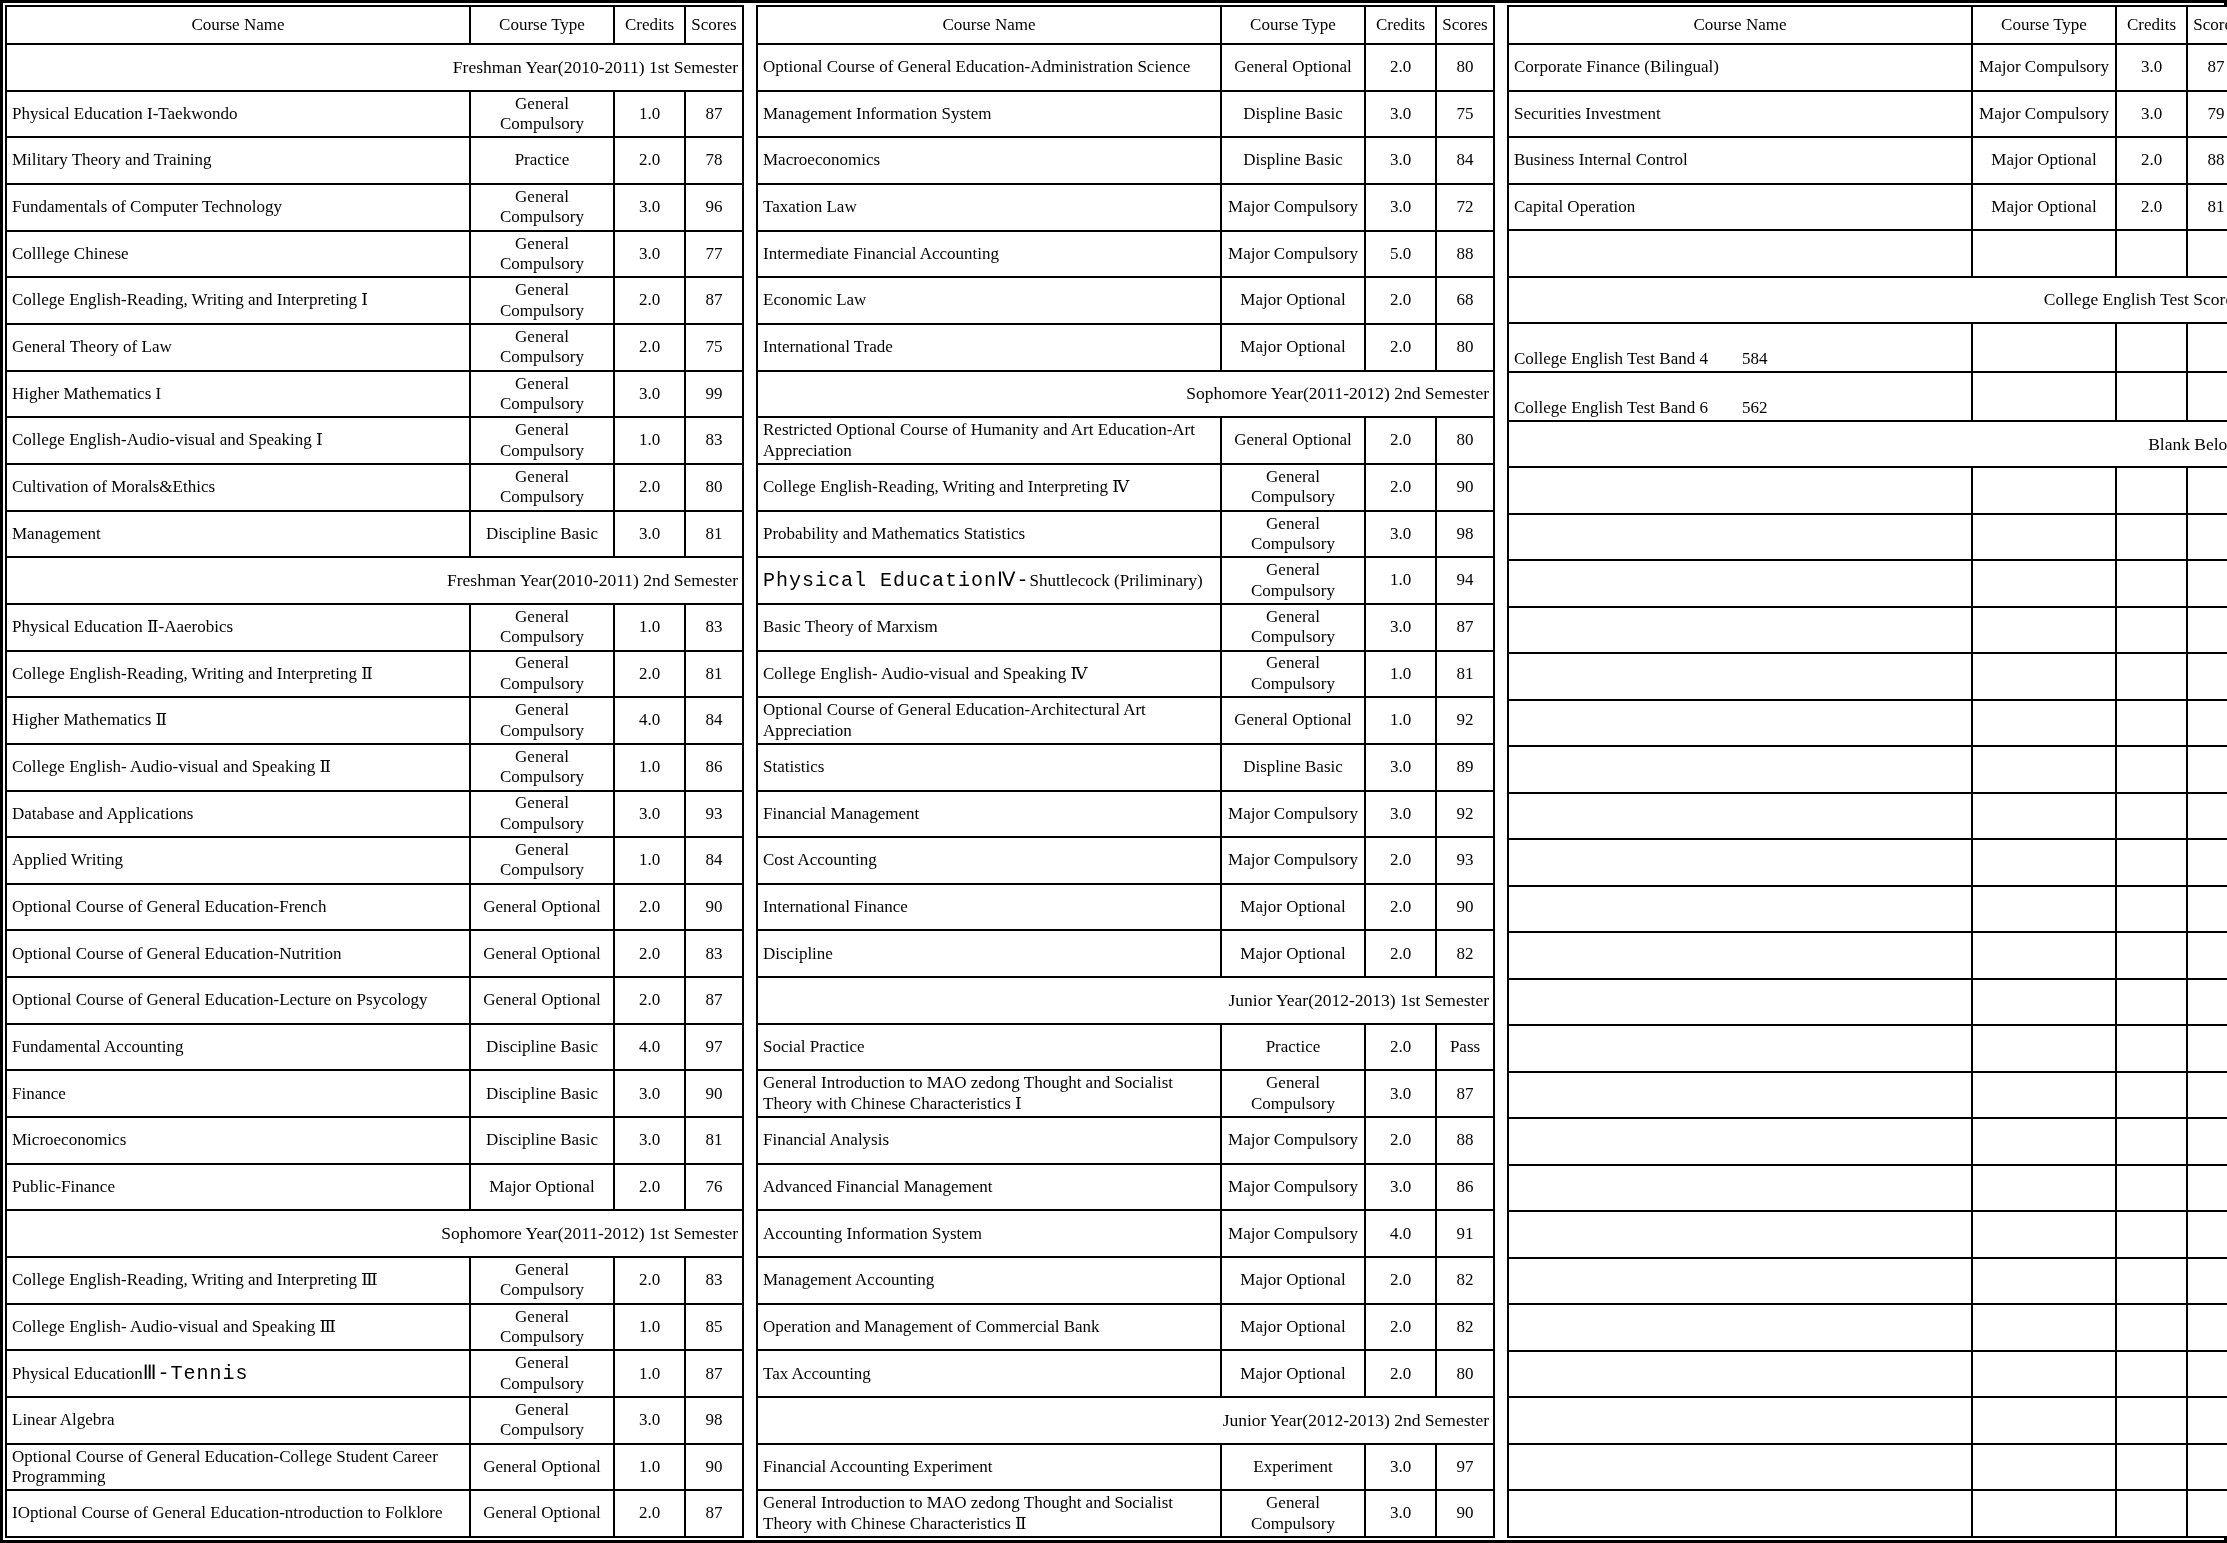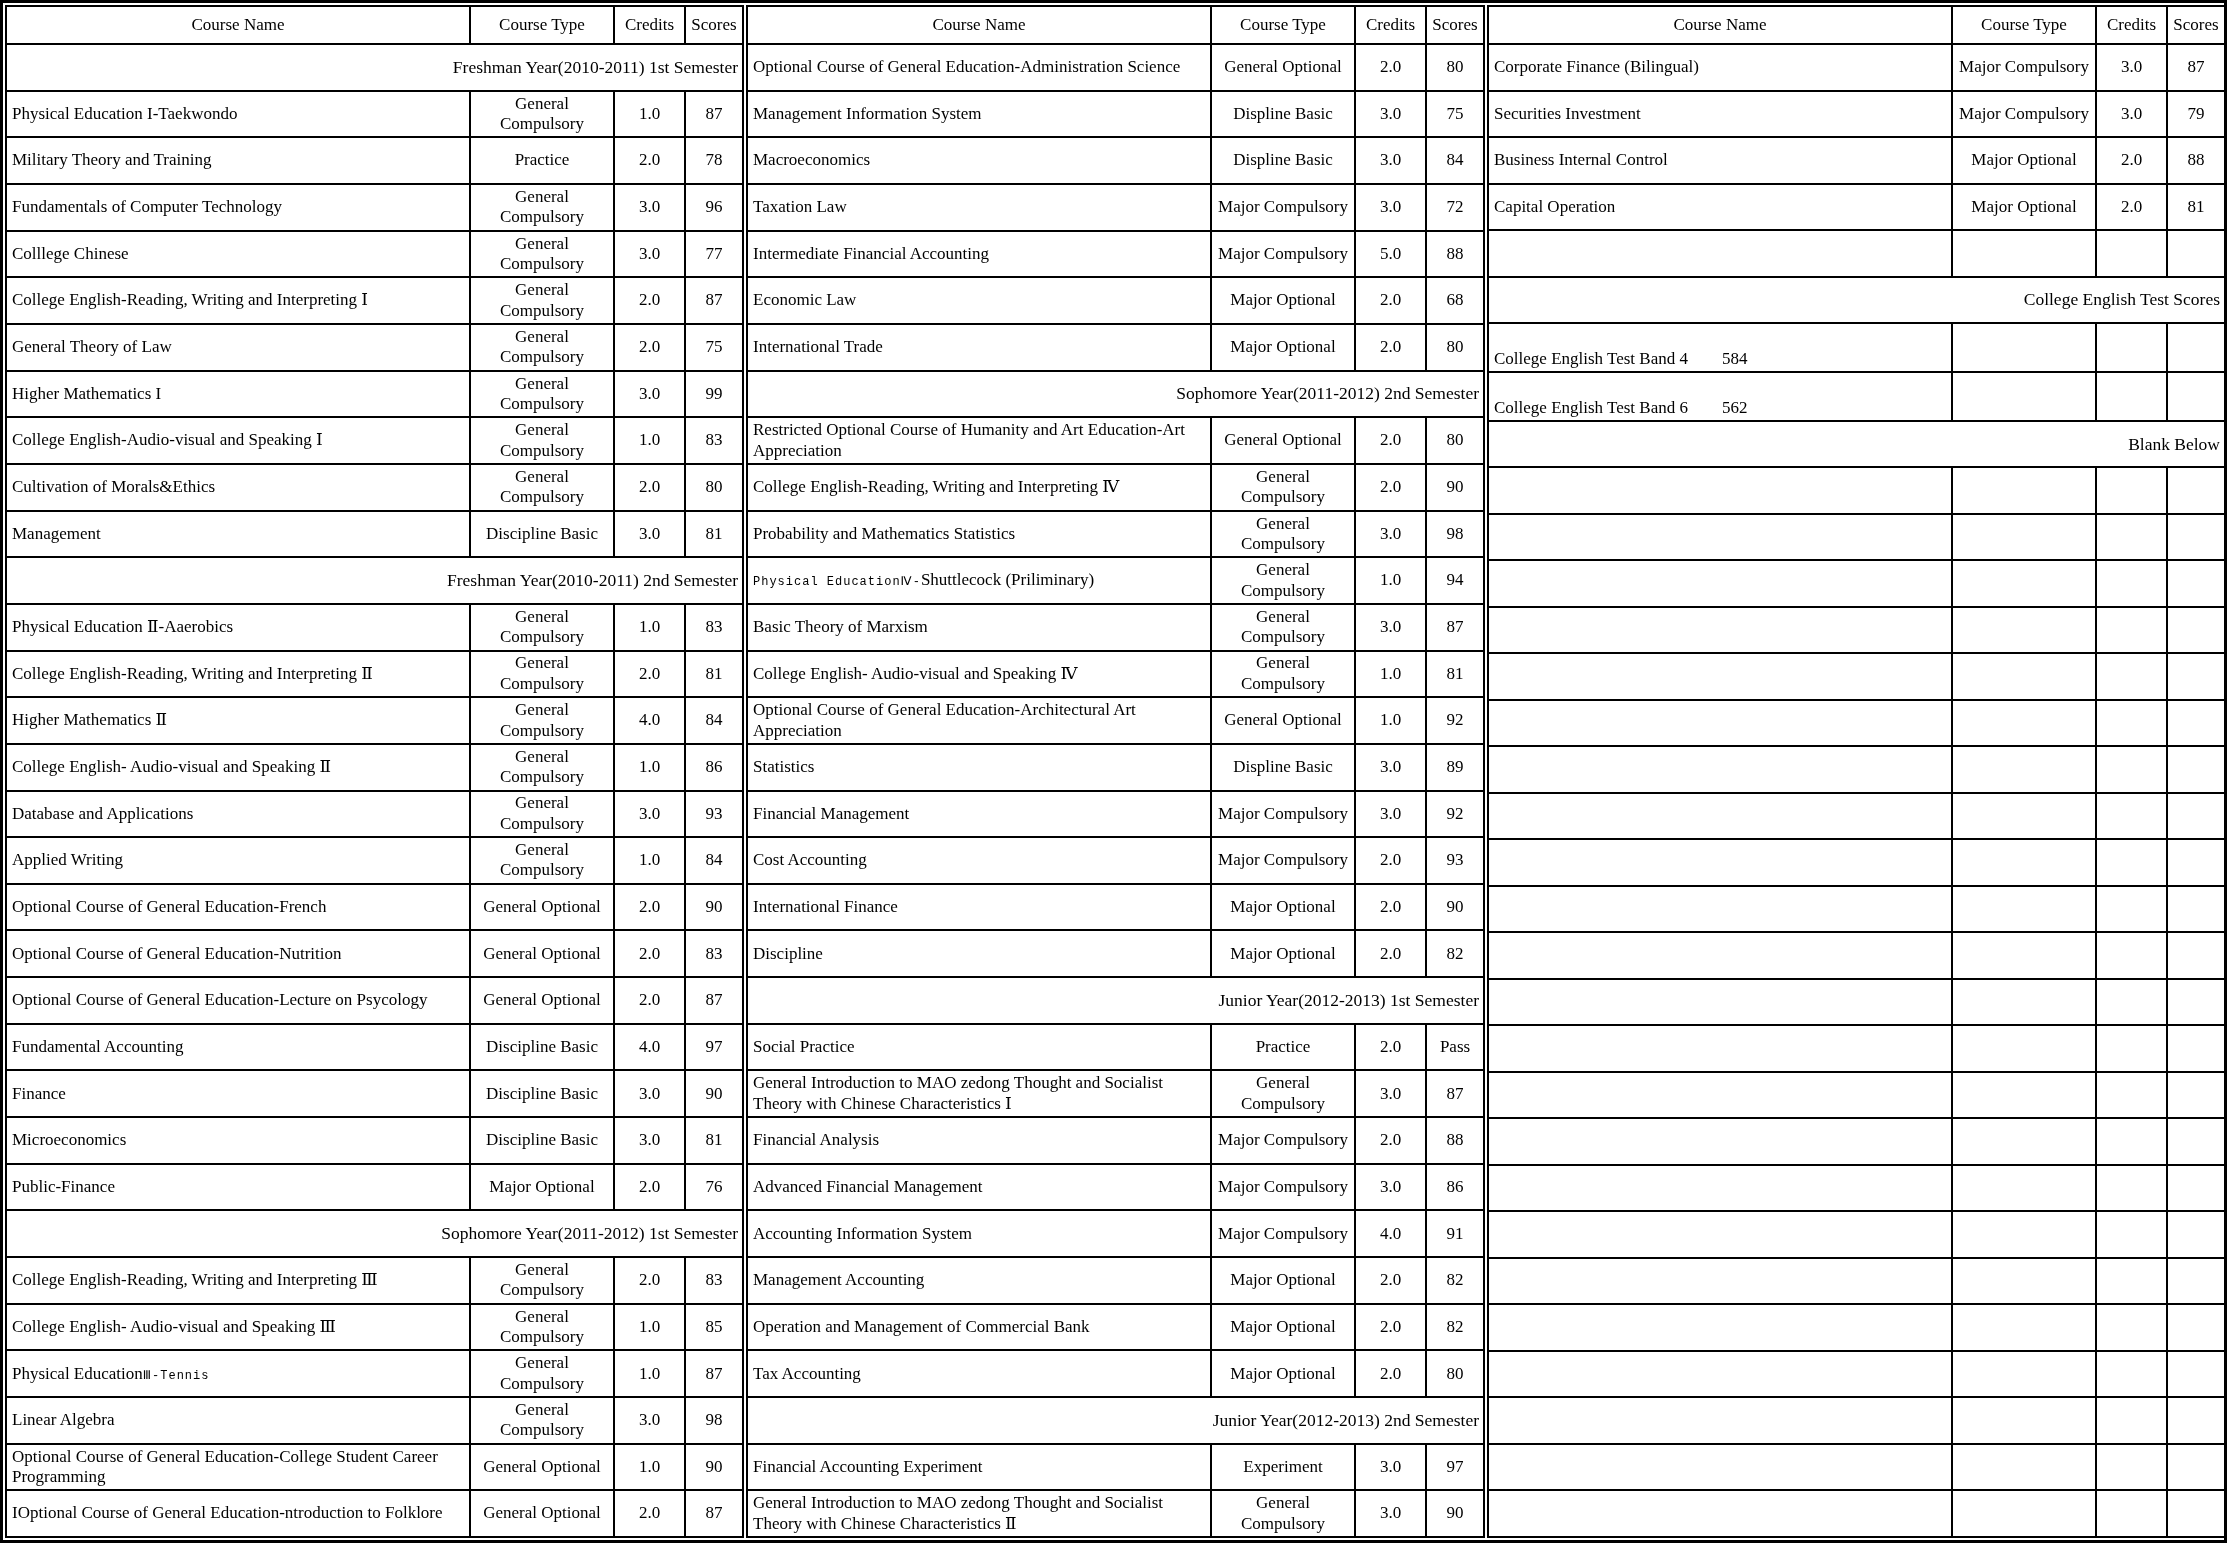--- a/index.html
+++ b/index.html
@@ -8,21 +8,21 @@
     width: 2227px; height: 1543px;
     font-family: "Liberation Serif", "DejaVu Serif", "DejaVu Sans", serif;
     color: #000;
   }
   .sheet {
     width: 2227px; height: 1543px;
     background: #fff;
     border: 3px solid #000;
     padding: 2px;
     display: flex;
-    gap: 2px;
+    gap: 12px;
   }
   table.grid {
     border-collapse: collapse;
     table-layout: fixed;
     width: 737px;
     height: 1533px;
     border: 2px solid #000;
     background: #fff;
   }
   table.grid th, table.grid td {
@@ -37,21 +37,21 @@
     font-size: 17px;
     text-align: center;
   }
   td { font-size: 17px; line-height: 1.2; }
   td.name { text-align: left; padding: 1px 4px 1px 5px; }
   td.center { text-align: center; padding: 1px 2px; }
   td.section { text-align: right; font-size: 17.5px; padding: 1px 4px; }
   .bold { font-weight: normal; }
   .mono {
     font-family: "Liberation Mono", "DejaVu Sans Mono", monospace;
-    font-size: 12px;
+    font-size: 20px;
     letter-spacing: 1px;
   }
   .cet-score { display: inline-block; margin-left: 34px; margin-top: 24px; }
 </style>
 </head>
 <body>
 
 <div class="sheet">
   <table class="grid">
       <colgroup>

